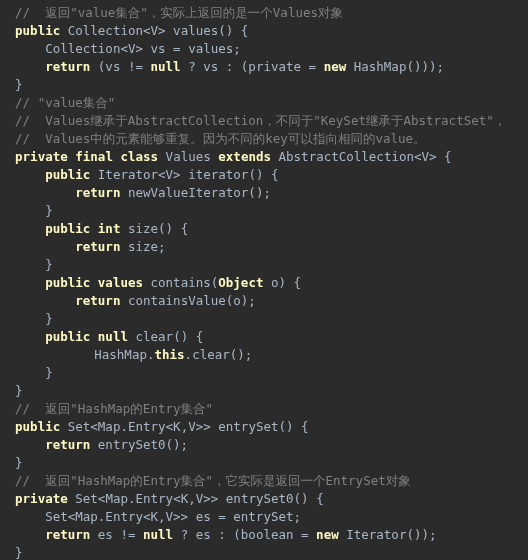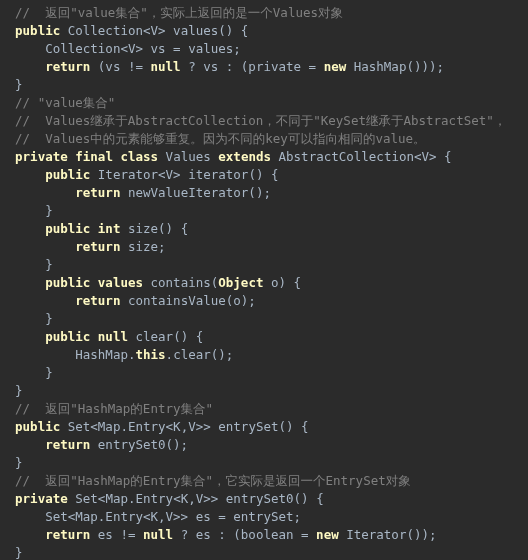--- a/index.html
+++ b/index.html
@@ -14,21 +14,21 @@
     margin: 0;
     padding: 4px 0 0 0;
     font-family: Menlo, Consolas, "DejaVu Sans Mono", monospace;
     font-size: 12.5px;
     line-height: 18px;
     color: #a9b7c6;
     white-space: pre;
   }
   .cm { color: #808080; }  
   .kw { color: #fef9c3; font-weight: bold; }  
-  .cls{ color: #a9b7c6; }  
+  .cls{ color: #a9b7c6; margin-left: 19px; }  
   .id { color: #a9b7c6; }  
   .mth{ color: #a9b7c6; }  
   .op { color: #a9b7c6; }  
 </style>
 </head>
 <body>
 
 <pre class="code"><span class="cm">  //  返回"value集合"，实际上返回的是一个Values对象</span>
   <span class="kw">public</span><span> Collection&lt;V&gt; </span><span class="mth">values</span><span>() {</span>
 <span>      Collection&lt;V&gt; vs = values;</span>

